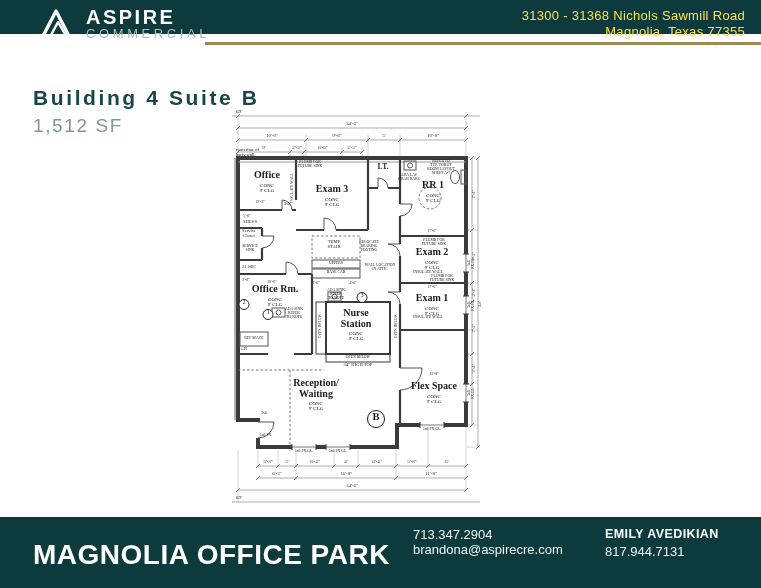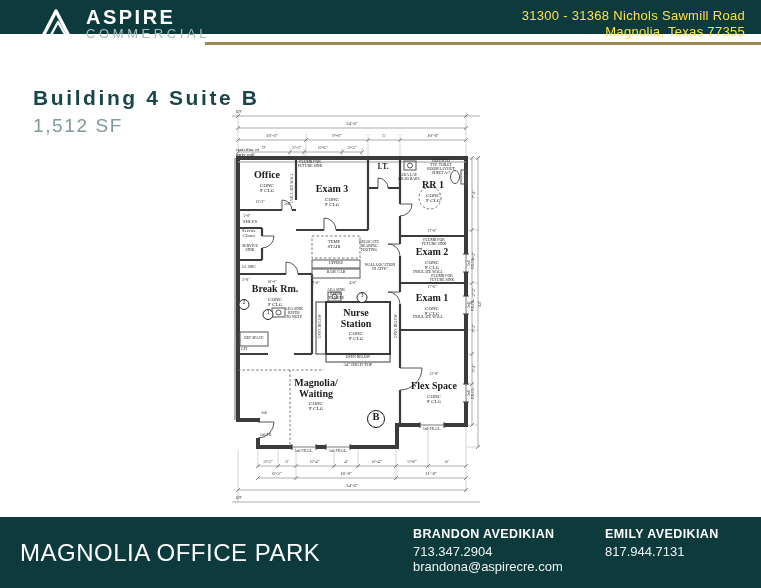--- a/index.html
+++ b/index.html
@@ -35,21 +35,21 @@
   .la{transform:none !important;text-align:left !important;}
   .dv{transform:translate(-50%,-50%) rotate(-90deg) !important;font-size:4.6px;color:#333;}
   .ntv{transform:translate(-50%,-50%) rotate(-90deg) !important;font-size:3.8px;}
   .key{border:1px solid #222;border-radius:50%;width:9px;height:9px;font-size:5.5px;
        line-height:8.5px;background:#fff;}
   .keyB{border:1.2px solid #1a1a1a;border-radius:50%;width:16px;height:16px;font-size:10.5px;
         font-weight:bold;line-height:15px;background:#fff;}
 
   
   .ftr{position:absolute;left:0;top:517px;width:761px;height:71px;background:#0d3a3d;color:#ffffff;}
-  .park{position:absolute;left:20px;top:22px;font-size:24px;font-weight:400;letter-spacing:.5px;}
+  .park{position:absolute;left:33px;top:22px;font-size:28px;font-weight:700;letter-spacing:.5px;}
   .agent{position:absolute;top:10px;font-size:13px;line-height:15px;color:#eef4f4;font-weight:300;}
   .agent .an{font-size:12.5px;font-weight:700;letter-spacing:.4px;color:#ffffff;margin-bottom:2px;}
   .agent a{color:#eef4f4;text-decoration:none;}
   .ag1{left:413px;} .ag2{left:605px;}
 </style>
 </head>
 <body>
 
 <div class="page">
 
@@ -194,28 +194,28 @@
     <span class="rl sm" style="left:155px;top:59px">I.T.</span>
     <span class="rl" style="left:205px;top:76px">RR 1</span>
     <span class="rs" style="left:205px;top:89px">CONC
 9' CLG</span>
     <span class="rl" style="left:204px;top:143px">Exam 2</span>
     <span class="rs" style="left:204px;top:156px">CONC
 9' CLG</span>
     <span class="rl" style="left:204px;top:189px">Exam 1</span>
     <span class="rs" style="left:204px;top:202px">CONC
 9' CLG</span>
-    <span class="rl" style="left:47px;top:180px">Break Rm.</span>
+    <span class="rl" style="left:47px;top:180px">Office Rm.</span>
     <span class="rs" style="left:47px;top:193px">CONC
 9' CLG</span>
     <span class="rl" style="left:128px;top:204px">Nurse
 Station</span>
     <span class="rs" style="left:128px;top:227px">CONC
 9' CLG</span>
-    <span class="rl" style="left:88px;top:274px">Magnolia/
+    <span class="rl" style="left:88px;top:274px">Reception/
 Waiting</span>
     <span class="rs" style="left:88px;top:297px">CONC
 9' CLG</span>
     <span class="rl" style="left:206px;top:277px">Flex Space</span>
     <span class="rs" style="left:206px;top:290px">CONC
 9' CLG</span>
     <span class="nt" style="left:21px;top:125px">Service
 Closet</span>
     <span class="nt3" style="left:22px;top:140px">SERVICE
 SINK</span>
@@ -309,21 +309,20 @@
     <span class="dm" style="left:204px;top:125px;font-size:4px">17'-6"</span>
     <span class="dm" style="left:204px;top:181px;font-size:4px">17'-6"</span>
     <span class="dm" style="left:206px;top:268px;font-size:4px">12'-8"</span>
     <span class="dm" style="left:125px;top:177px;font-size:4px">4'-0"</span>
     <span class="dm" style="left:88px;top:177px;font-size:4px">2'-0"</span>
   </div>
 
   <div class="ftr">
     <div class="park">MAGNOLIA OFFICE PARK</div>
     <div class="agent ag1">
-      <div class="an">BRANDON AVEDIKIAN</div>
       <div>713.347.2904</div>
       <div><a href="#">brandona@aspirecre.com</a></div>
     </div>
     <div class="agent ag2">
       <div class="an">EMILY AVEDIKIAN</div>
       <div>817.944.7131</div>
     </div>
   </div>
 
 </div>

